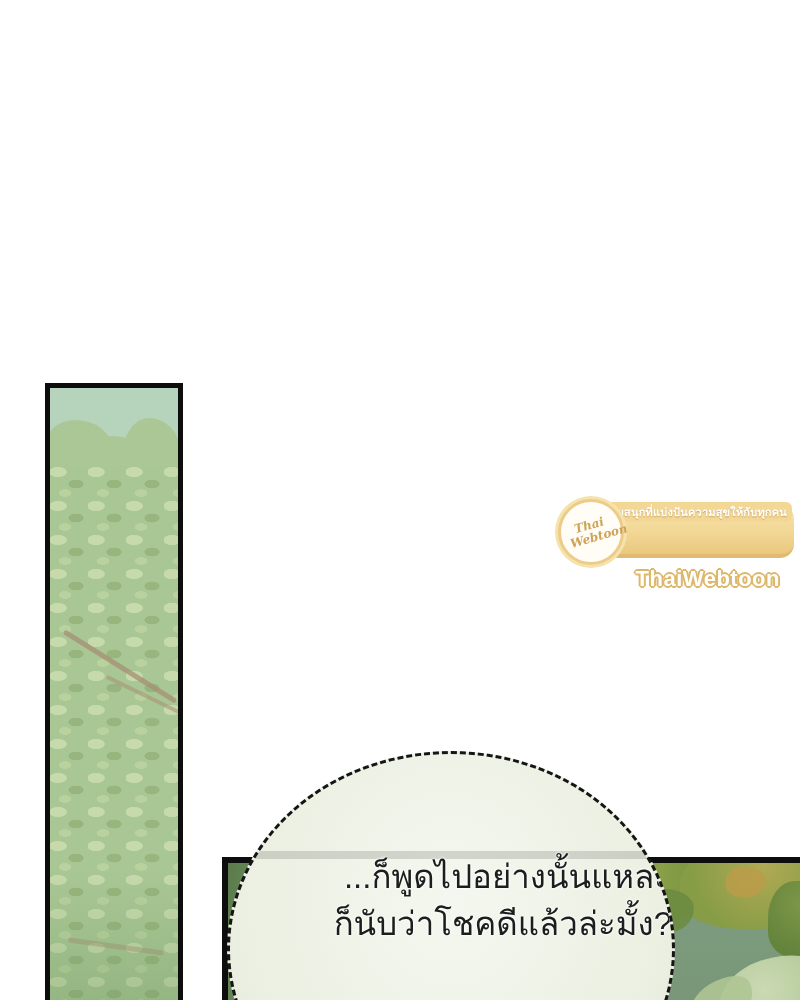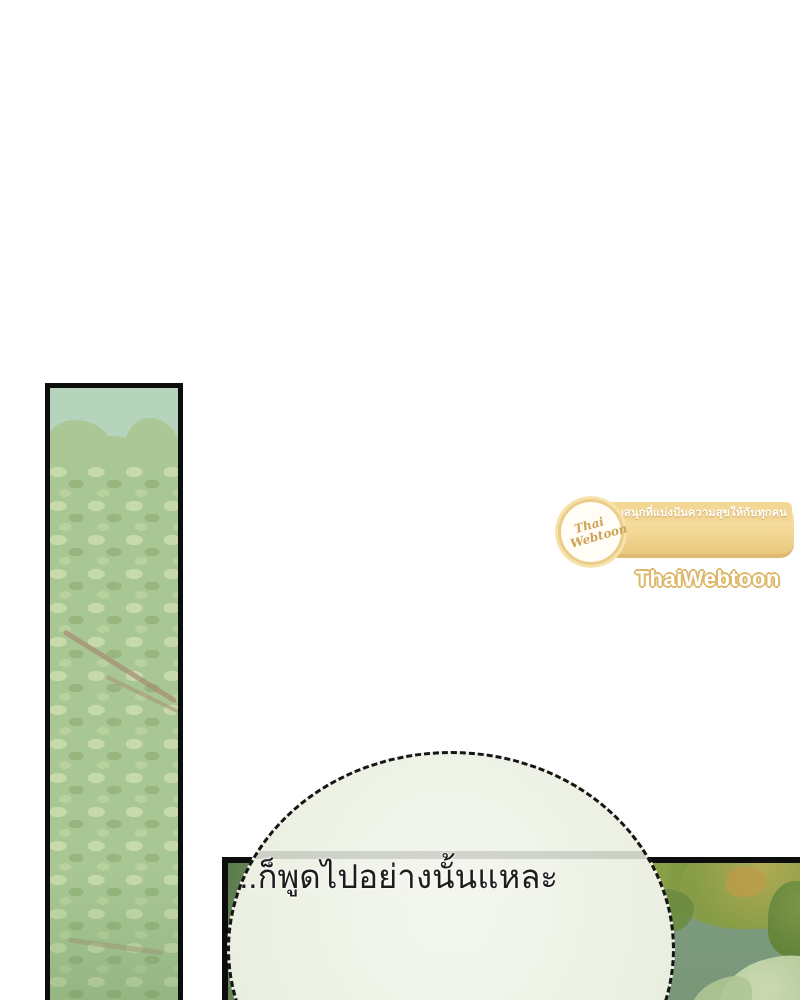--- a/index.html
+++ b/index.html
@@ -45,21 +45,21 @@
     position:absolute;left:227px;top:751px;width:448px;height:396px;
     border:3px dashed #151515;border-radius:50%;
     background:radial-gradient(ellipse at 50% 38%, #f4f7ef 0%, #ebf0e2 65%, #e3ead8 100%);
     overflow:hidden;box-sizing:border-box;
   }
   .bubble-band{
     position:absolute;left:0;right:0;top:97px;height:8px;
     background:rgba(45,50,45,.17);
   }
   .bubble-text{
-    position:absolute;left:0;right:0;top:99px;text-align:left;
+    position:absolute;left:0;right:0;top:99px;text-align:right;
     font-size:33px;line-height:47px;color:#1d1d1d;font-weight:500;
     text-shadow:0 0 3px #ffffff,0 0 3px #ffffff;
   }
   
   .watermark{position:absolute;left:556px;top:496px;width:240px;height:72px;}
   .wm-banner{
     position:absolute;left:42px;top:9px;width:196px;height:53px;
     border-radius:12px 14px 14px 20px;
     background:linear-gradient(180deg,#f8e5ad 0%,#f2d795 55%,#eac87e 100%);
     border-bottom:4px solid #e0ba70;box-sizing:border-box;
@@ -119,20 +119,21 @@
     <div class="bp-leaf" style="left:498px;top:4px;width:40px;height:30px;background:#bb9c4a;opacity:.85;"></div>
 
     <div class="fern" style="left:488px;top:96px;width:110px;height:66px;background:radial-gradient(circle at 45% 45%,#ccd9b3,#b7cd9e 70%);transform:rotate(-18deg);"></div>
     <div class="fern" style="left:458px;top:118px;width:70px;height:44px;background:#aec593;transform:rotate(-30deg);opacity:.9;"></div>
   </div>
 
   <div class="bubble">
     <div class="bubble-band"></div>
     <div class="bubble-text">
       <div>...ก็พูดไปอย่างนั้นแหละ</div>
+      <div>ก็นับว่าโชคดีแล้วล่ะมั้ง?</div>
     </div>
   </div>
 
   <div class="watermark">
     <div class="wm-tab"></div>
     <div class="wm-banner"></div>
     <div class="wm-tagline">เว็บสนุกที่แบ่งปันความสุขให้กับทุกคน</div>
     <div class="wm-brand">ThaiWebtoon</div>
     <div class="wm-circle">
       <span class="wm-script">Thai Webtoon</span>

